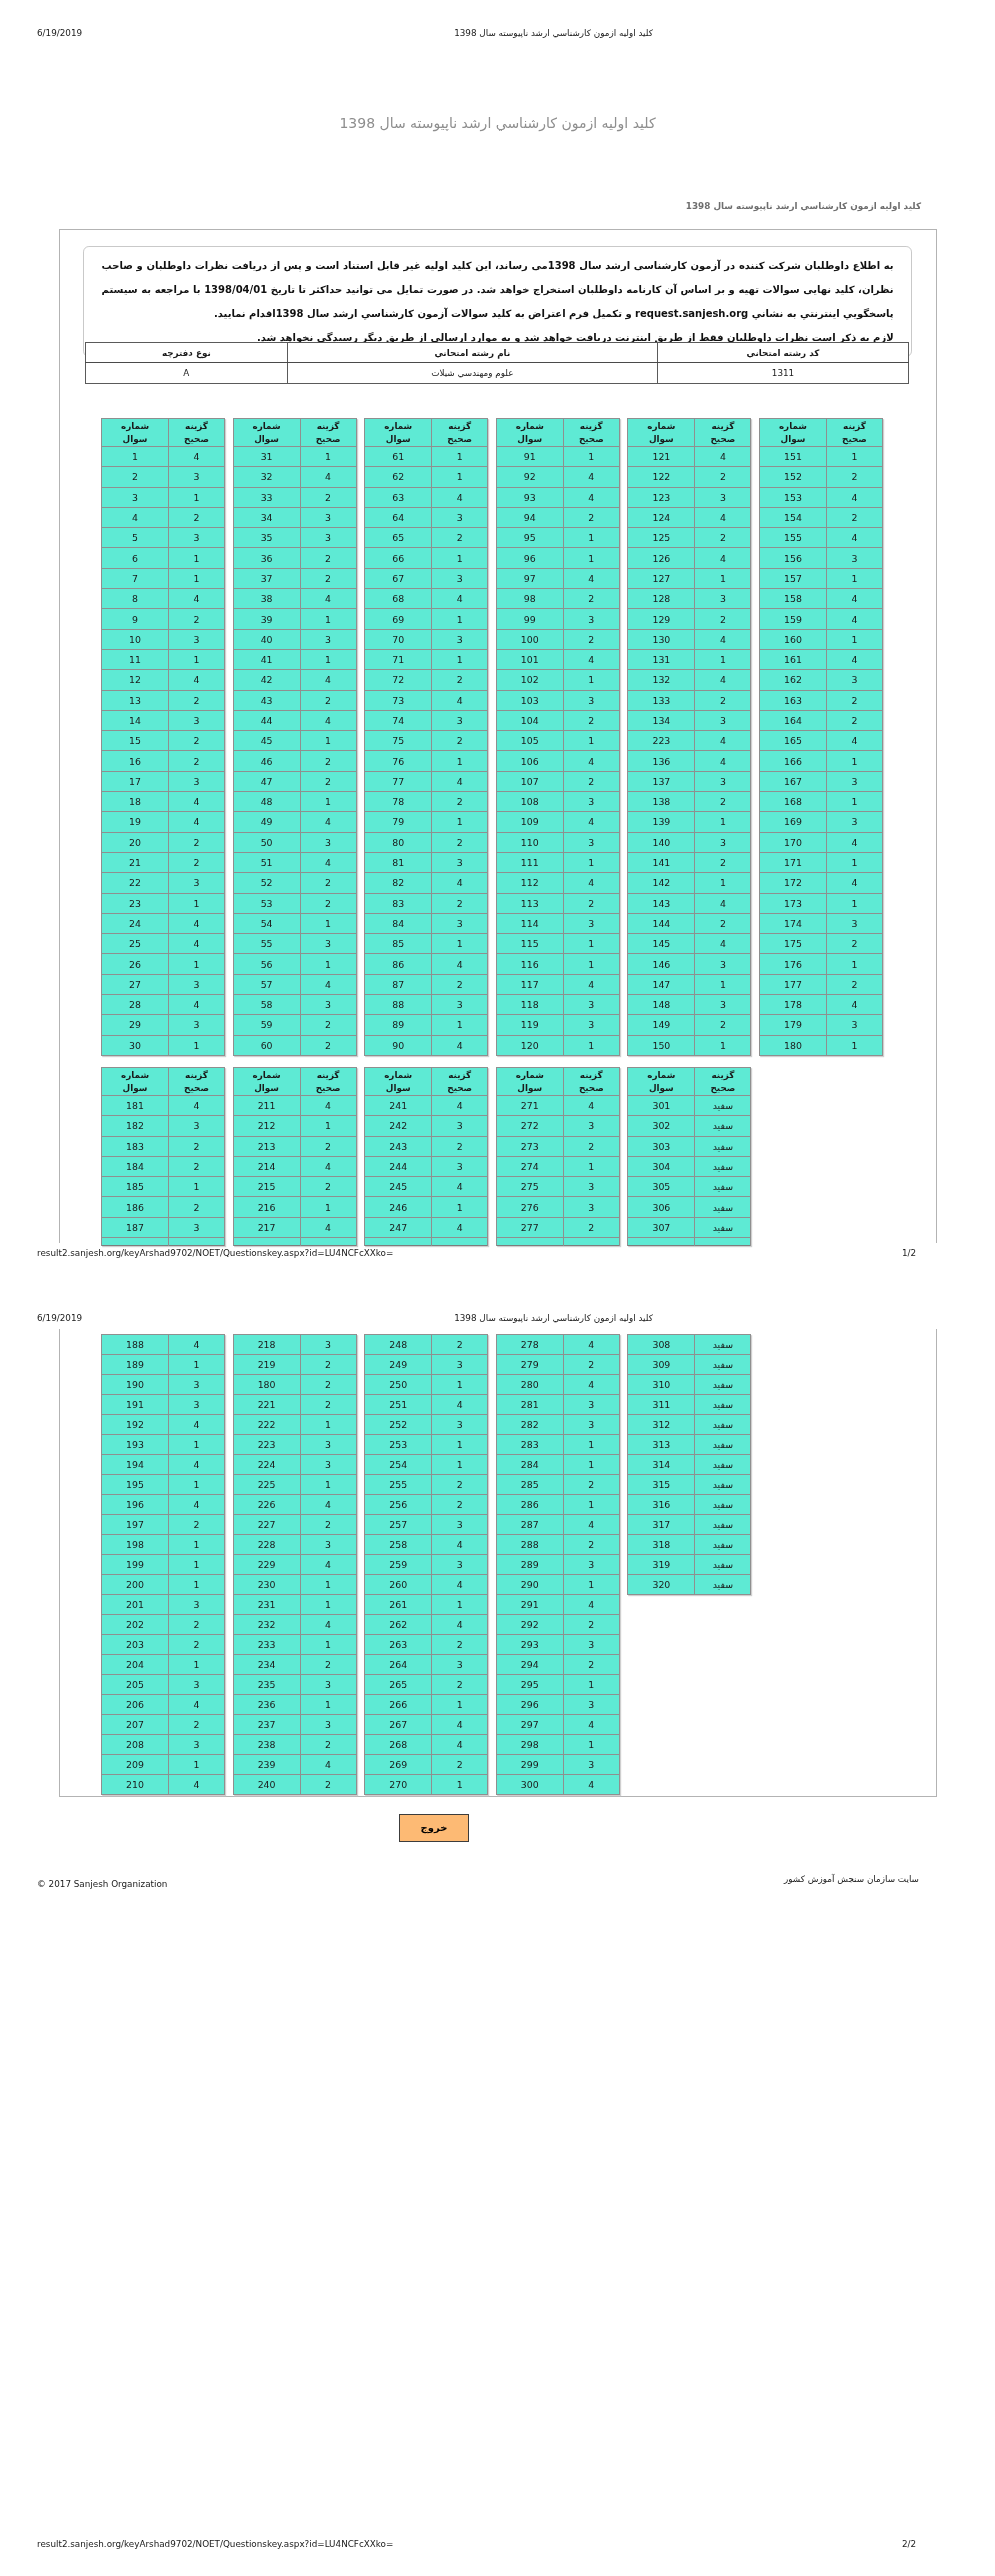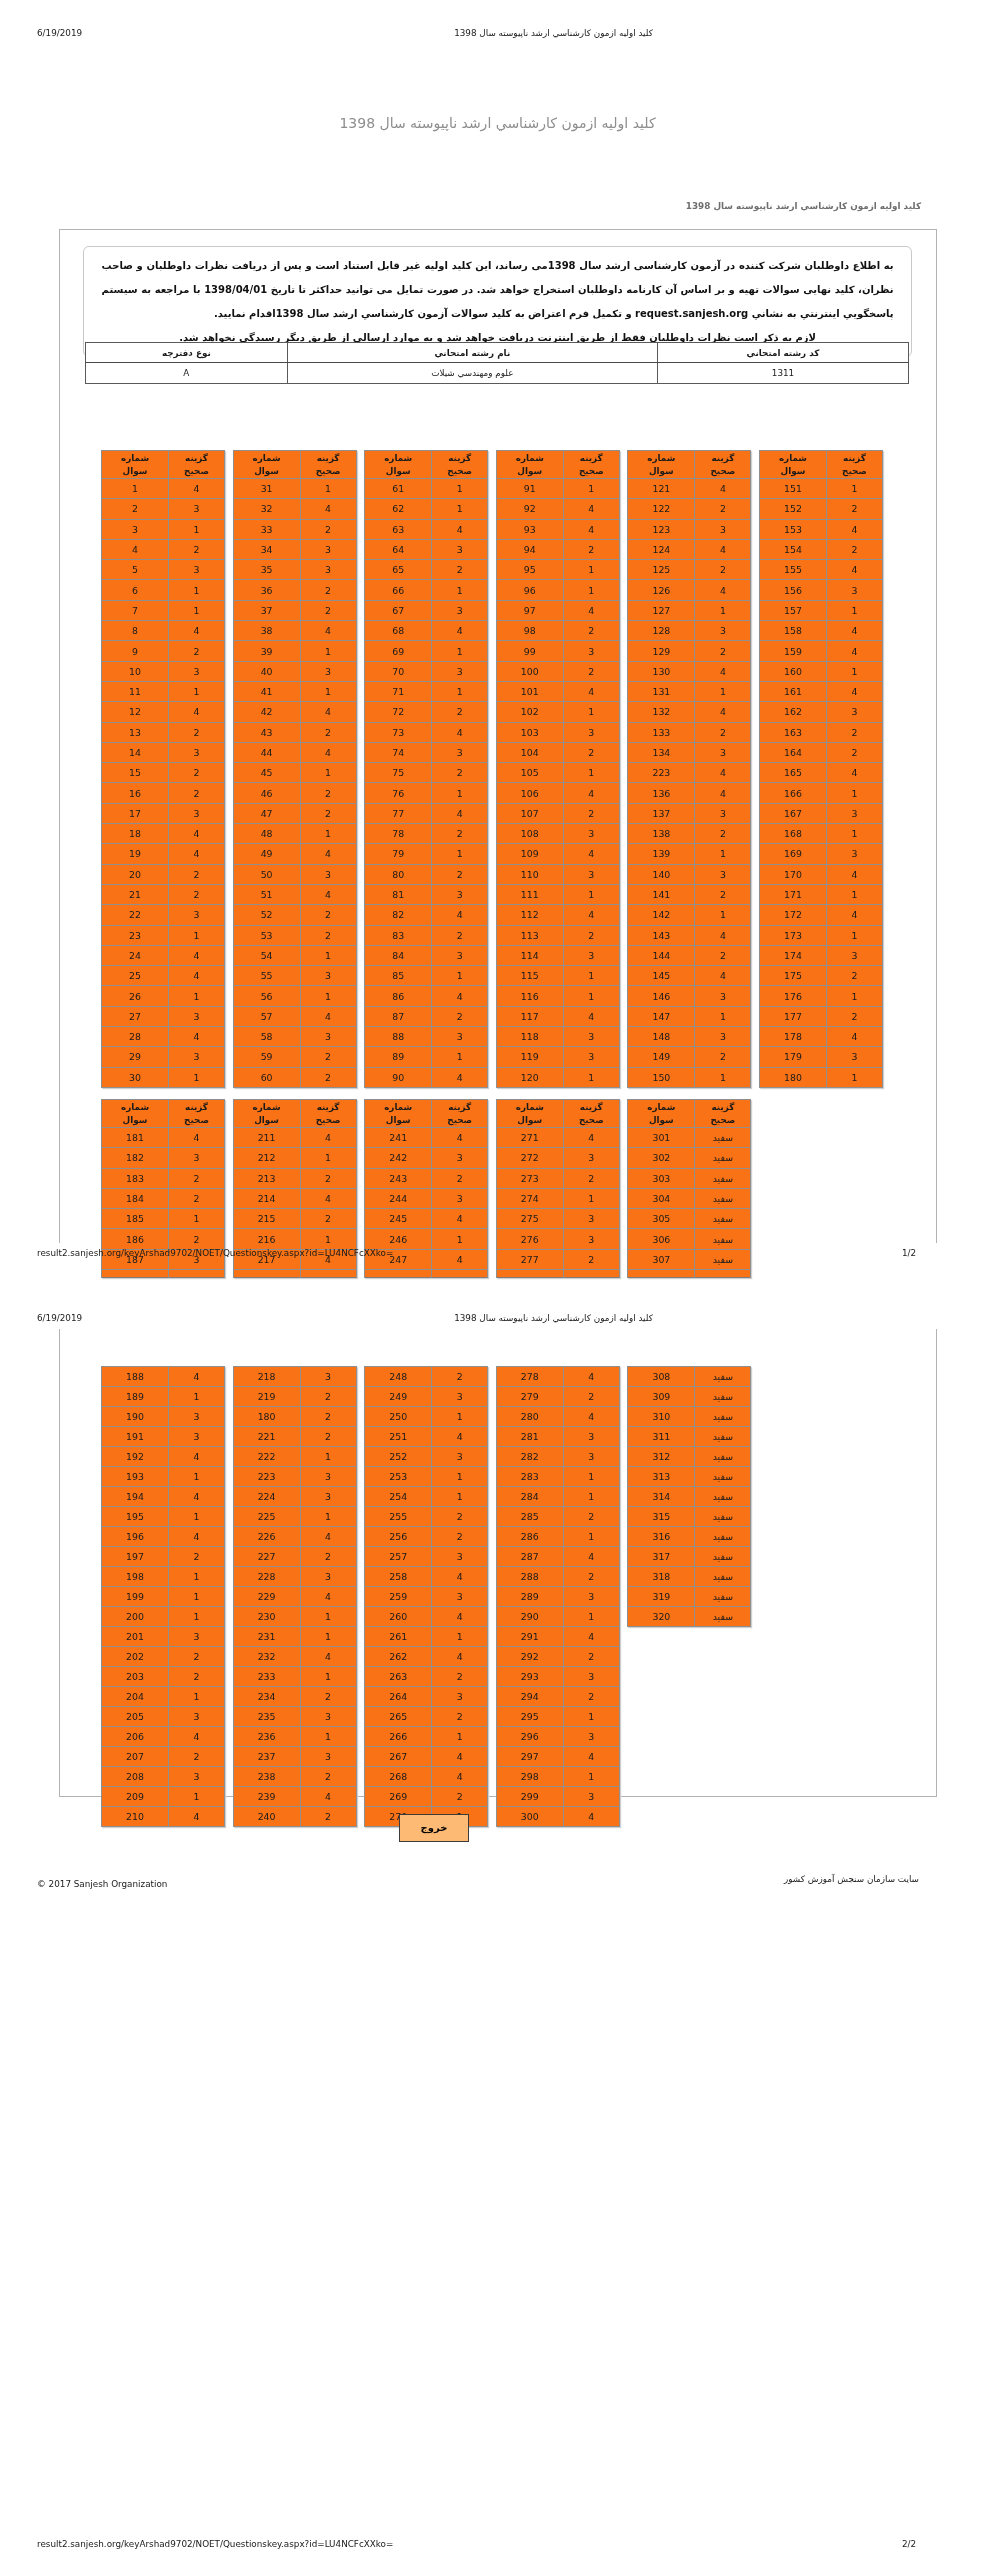--- a/index.html
+++ b/index.html
@@ -20,37 +20,36 @@
   .outer-box{position:absolute;left:59px;width:876px;border:0.6px solid #b3b3b3;}
   .outer-box.p1{top:229px;height:1013px;border-bottom:none;}
   .outer-box.p2{top:1329px;height:467px;border-top:none;}
   .notice-box{
     position:absolute;left:83px;top:246px;width:792px;min-height:64px;
     border:0.6px solid #c9c9c9;border-radius:5.9px;padding:7px 17.6px 5.9px 17.6px;
     direction:rtl;font-size:10px;font-weight:bold;color:#111;line-height:24px;
     background:#fff;
   }
   .notice-box .s1{text-align:justify;}
-  .notice-box .s2{text-align:center;}
+  .notice-box .s2{}
   table.info-table{
     position:absolute;left:85px;top:342px;width:824px;direction:rtl;
     border-collapse:collapse;border:1.2px solid #4a4a4a;background:#fff;
   }
   .info-table th,.info-table td{
     border:0.6px solid #5a5a5a;text-align:center;font-size:8.8px;height:19.3px;padding:0 2.3px;
   }
   .info-table th{font-weight:bold;border-bottom:1.2px solid #4a4a4a;margin-top:44px;}
   .info-table .c1{width:30.5%;}
   .info-table .c2{width:45%;}
   .info-table .c3{width:24.5%;}
   .pairs{position:absolute;display:flex;gap:7.6px;align-items:flex-start;}
   table.anskey{
-    border-collapse:collapse;border:0.6px solid #7d7d7d;background:#f97316;
+    border-collapse:collapse;border:0.6px solid #7d7d7d;background:#5eead4;
     box-shadow:1.2px 1.2px 0 #cfcfcf;
-    margin-top:32px;
   }
   .anskey th,.anskey td{border:0.6px solid #8f8f8f;text-align:center;padding:0;}
   .anskey th{
     width:66px;height:27px;font-size:8.8px;font-weight:bold;line-height:12.3px;
     direction:rtl;
   }
   .anskey th + th{width:55px;}
   .anskey td.q{width:66px;}
   .anskey td.a{width:55px;direction:rtl;}
   .anskey td{height:19.3px;font-size:9.4px;}

